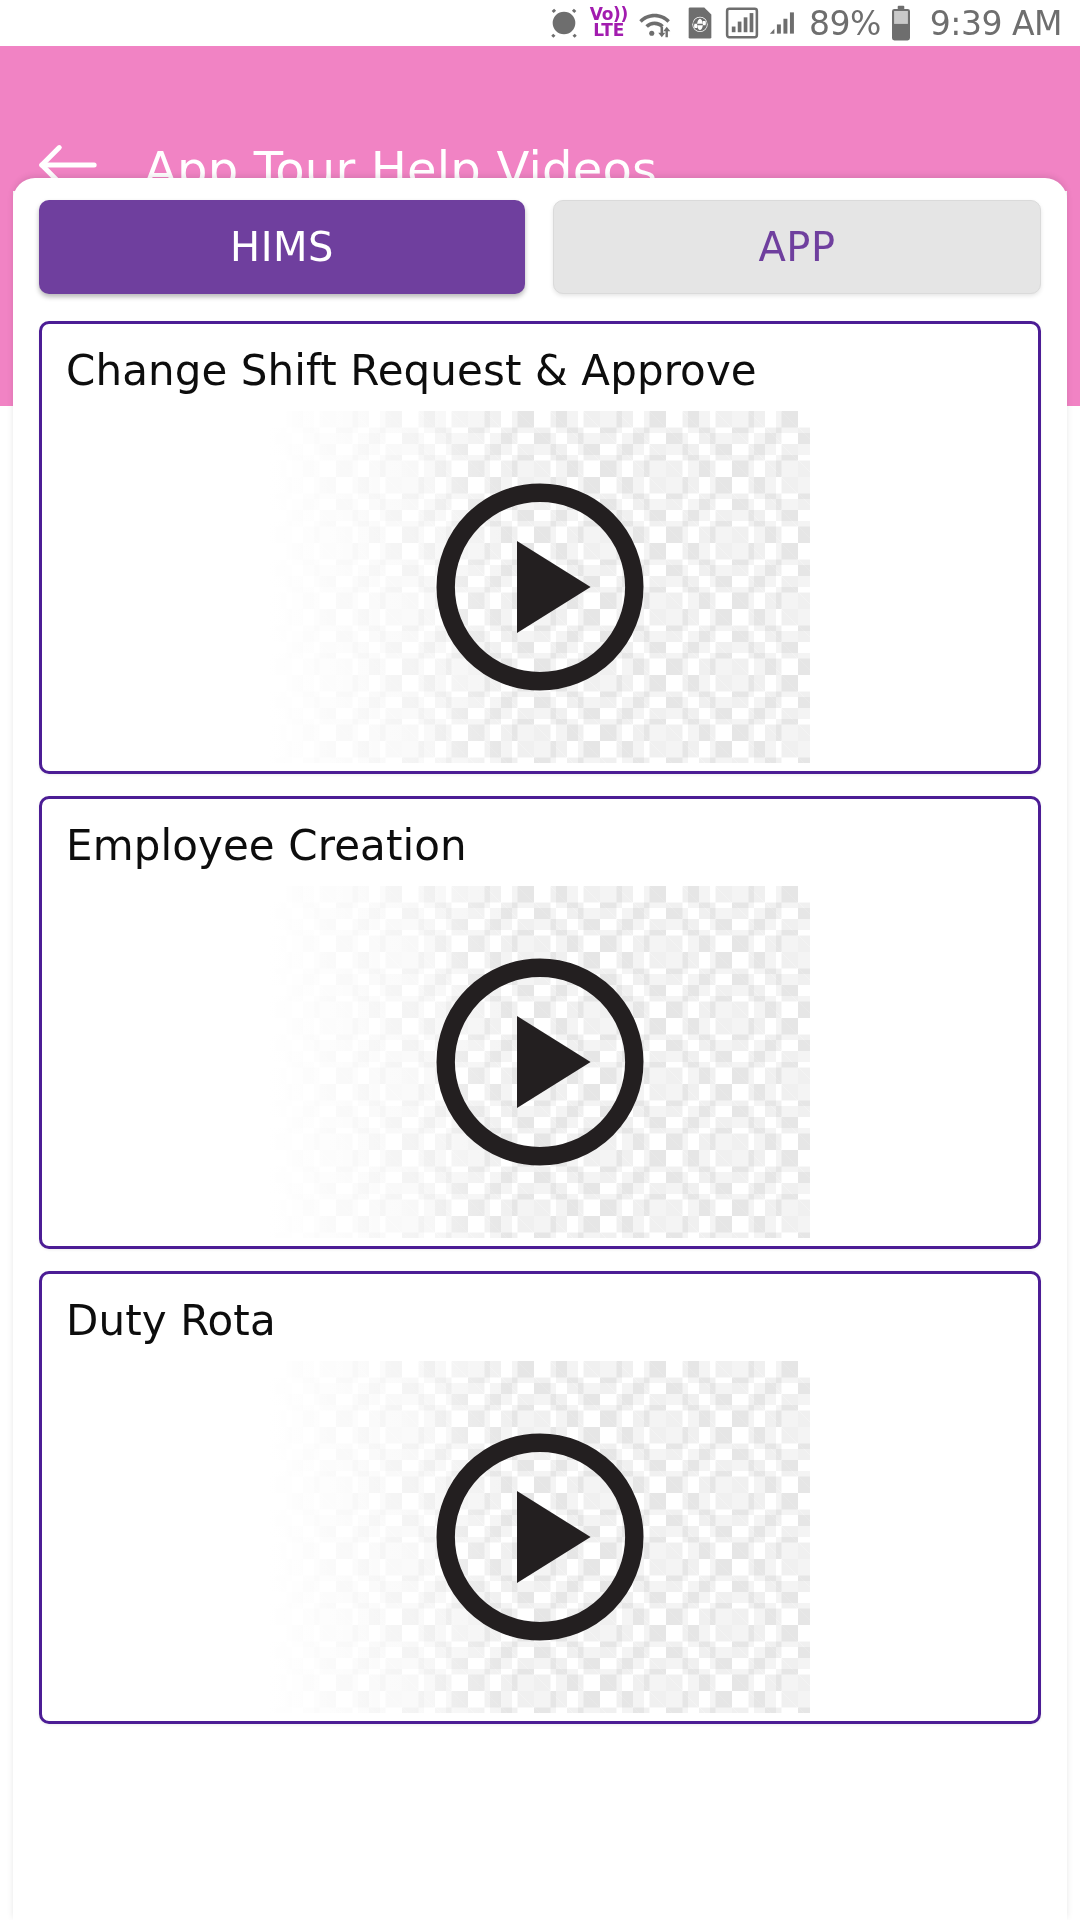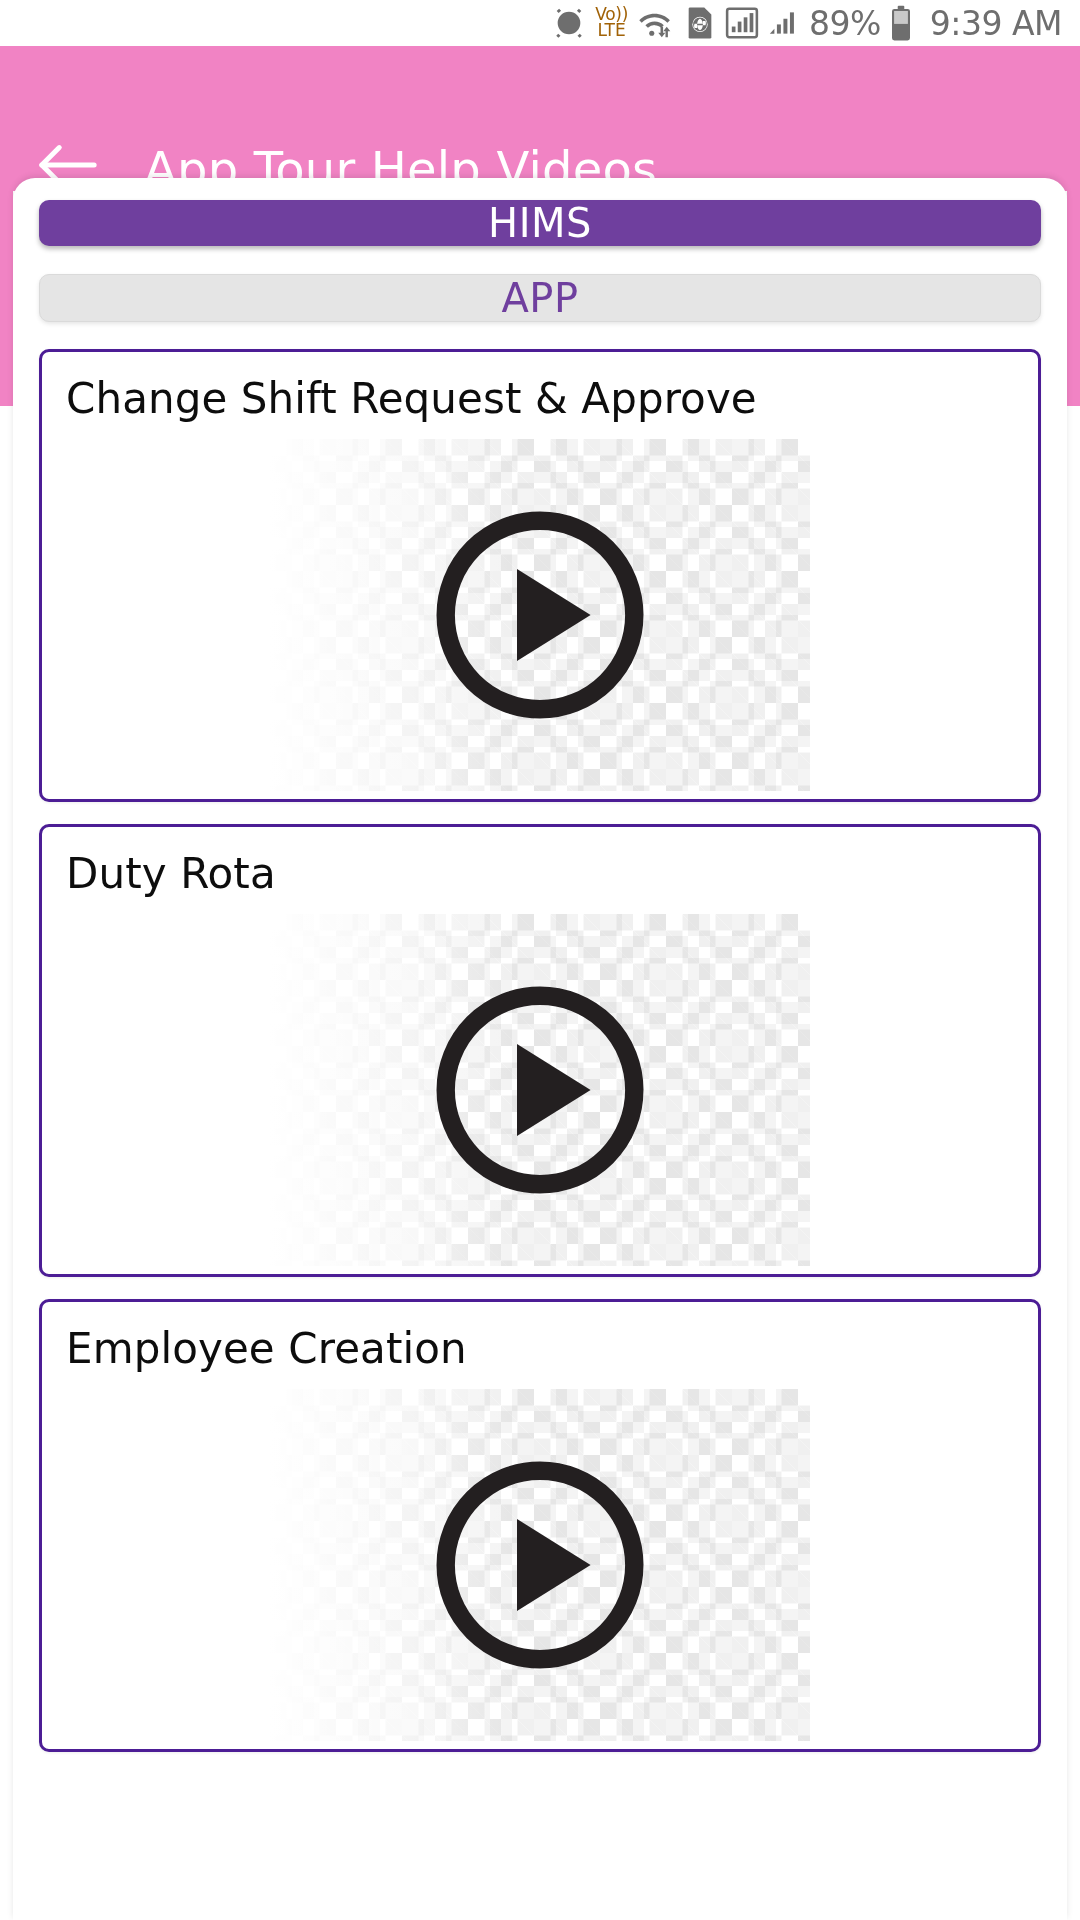--- a/index.html
+++ b/index.html
@@ -14,21 +14,21 @@
   
   .statusbar {
     position:absolute; top:0; left:0; width:1080px; height:46px;
     background:#ffffff;
     display:flex; align-items:center; justify-content:flex-end;
     gap:9px; padding-right:18px;
   }
   .sb-ico { display:flex; align-items:center; justify-content:center; color:#6e6e6e; }
   .sb-ico svg { display:block; }
   .volte { display:flex; flex-direction:column; align-items:center; justify-content:center;
-           line-height:0.92; color:#a16207; font-weight:400; }
+           line-height:0.92; color:#a21caf; font-weight:700; }
   .volte .v1 { font-size:17px; letter-spacing:-0.3px; }
   .volte .v2 { font-size:17px; letter-spacing:0px; }
   .sb-pct { font-size:33px; color:#6e6e6e; font-weight:500; letter-spacing:-0.5px; }
   .sb-time { font-size:33px; color:#6e6e6e; font-weight:500; letter-spacing:-0.5px; margin-left:9px; }
 
   
   .appbar {
     position:absolute; top:46px; left:0; width:1080px; height:145px;
     background:#f183c4;
   }
@@ -53,21 +53,21 @@
   .sheet {
     position:absolute; top:178px; left:13px; width:1054px; height:1742px;
     background:#ffffff;
     border-radius:22px 22px 0 0;
     box-shadow:0 -2px 6px rgba(0,0,0,0.10);
     padding:22px 26px 0 26px;
     overflow:hidden;
   }
 
   
-  .tabs { display:flex; gap:28px;flex-direction:column; }
+  .tabs { display:flex; gap:28px; }
   .tab {
     flex:1; height:94px; border-radius:10px;
     display:flex; align-items:center; justify-content:center;
     font-size:40px; letter-spacing:0.5px;
   }
   .tab.active {
     background:#6f3f9e; color:#ffffff;
     box-shadow:0 3px 5px rgba(0,0,0,0.28);
   }
   .tab.inactive {
@@ -221,44 +221,44 @@
               <svg viewBox="0 0 100 100">
                 <circle cx="50" cy="50" r="41" fill="none" stroke="#231f20" stroke-width="8"></circle>
                 <path d="M40 30 L72 50 L40 70 Z" fill="#231f20"></path>
               </svg>
             </div>
           </div>
         </div>
       </div>
 
       <div class="card">
+        <div class="card-title">Employee Creation</div>
+        <div class="thumb-wrap">
+          <div class="thumb">
+            <div class="fade-l"></div>
+            <div class="play">
+              <svg viewBox="0 0 100 100">
+                <circle cx="50" cy="50" r="41" fill="none" stroke="#231f20" stroke-width="8"></circle>
+                <path d="M40 30 L72 50 L40 70 Z" fill="#231f20"></path>
+              </svg>
+            </div>
+          </div>
+        </div>
+      </div>
+
+      <div class="card">
         <div class="card-title">Duty Rota</div>
         <div class="thumb-wrap">
           <div class="thumb">
             <div class="fade-l"></div>
             <div class="play">
               <svg viewBox="0 0 100 100">
                 <circle cx="50" cy="50" r="41" fill="none" stroke="#231f20" stroke-width="8"></circle>
                 <path d="M40 30 L72 50 L40 70 Z" fill="#231f20"></path>
               </svg>
             </div>
           </div>
         </div>
       </div>
 
-      <div class="card">
-        <div class="card-title">Employee Creation</div>
-        <div class="thumb-wrap">
-          <div class="thumb">
-            <div class="fade-l"></div>
-            <div class="play">
-              <svg viewBox="0 0 100 100">
-                <circle cx="50" cy="50" r="41" fill="none" stroke="#231f20" stroke-width="8"></circle>
-                <path d="M40 30 L72 50 L40 70 Z" fill="#231f20"></path>
-              </svg>
-            </div>
-          </div>
-        </div>
-      </div>
-
     </div>
   </div>
 </div>
 
 </body></html>

